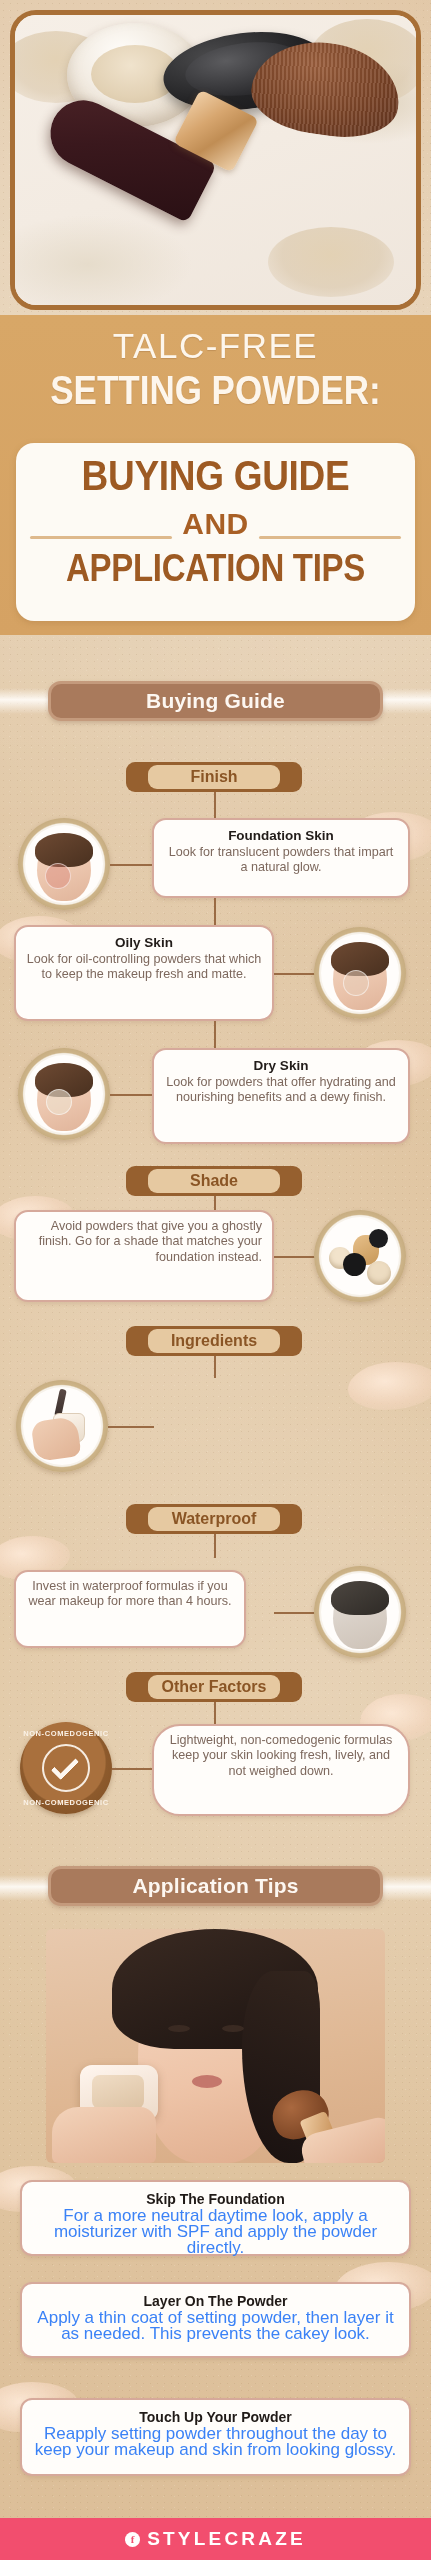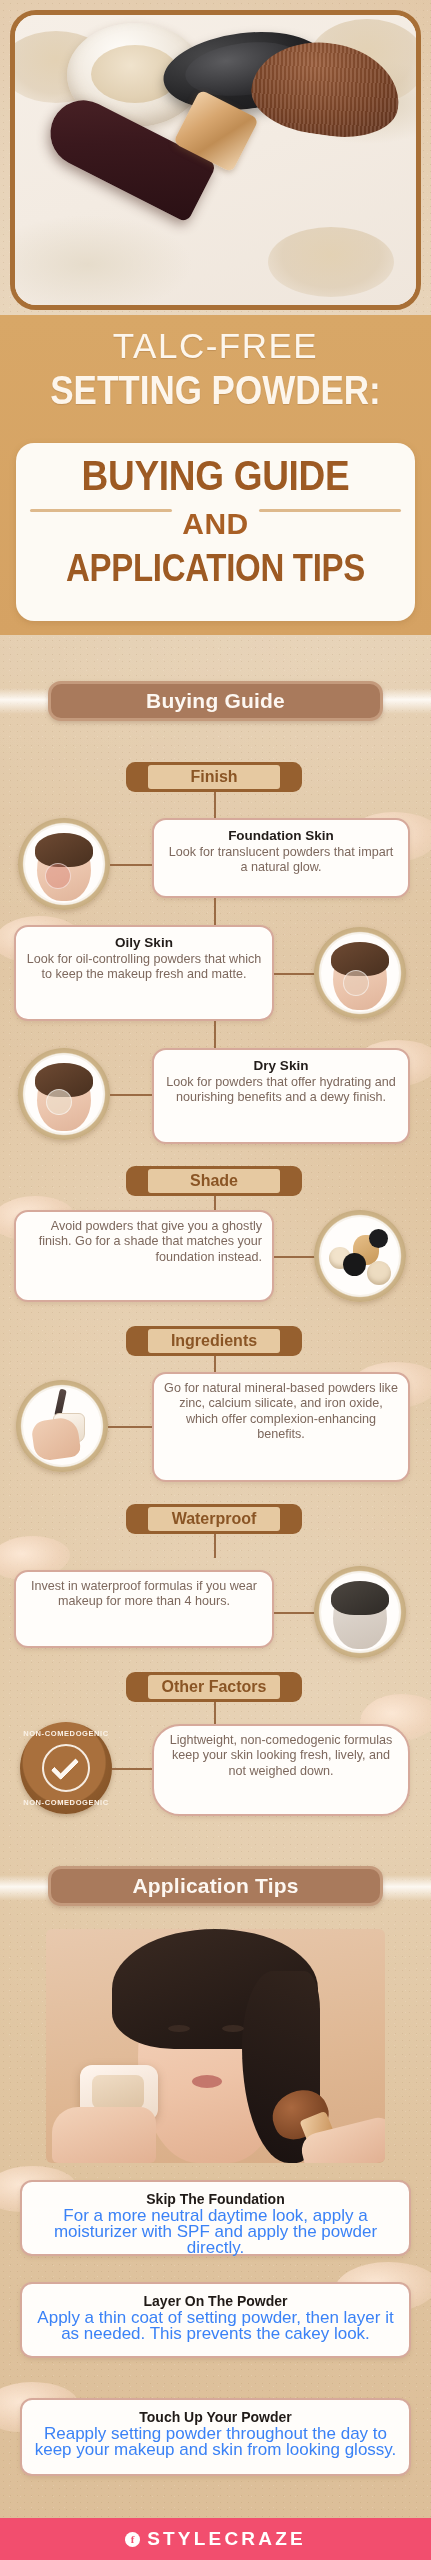--- a/index.html
+++ b/index.html
@@ -127,21 +127,21 @@
     box-shadow: 0 2px 6px rgba(150,105,55,.28);
     padding: 6px 12px 0;
     text-align: center;
   }
   .tc-big {
     color: #9d5a23; font-weight: 700; font-size: 37px; line-height: 46px;
     transform: scaleY(1.16); transform-origin: center top;
     letter-spacing: -0.3px;
   }
   .tc-and-row {
-    display: flex; align-items: flex-start; gap: 10px; margin: 14px 2px 6px;
+    display: flex; align-items: flex-end; gap: 10px; margin: 14px 2px 6px;
   }
   .tc-rule { flex: 1 1 auto; height: 3px; background: #deb98c; border-radius: 2px; }
   .tc-and {
     color: #a85f25; font-weight: 700; font-size: 30px; line-height: 30px;
     letter-spacing: 0.5px;
   }
   .tc-big2 {
     color: #9d5a23; font-weight: 700; font-size: 33px; line-height: 40px;
     transform: scaleY(1.16); transform-origin: center top;
     letter-spacing: -0.3px;
@@ -162,21 +162,21 @@
     background: linear-gradient(180deg, rgba(255,255,255,0) 0%, rgba(255,252,248,.92) 45%, rgba(255,255,255,0) 100%);
   }
 
   
   .cat {
     position: absolute; left: 126px; width: 176px; height: 30px;
     background: #96602f; border-radius: 9px;
     display: flex; align-items: center; justify-content: center;
   }
   .cat-inner {
-    width: 132px; height: 24px; background: #e6c9a1; border-radius: 3px;
+    width: 132px; height: 24px; background: #e6c9a1; border-radius: 9px;
     display: flex; align-items: center; justify-content: center;
     color: #8a5525; font-weight: 700; font-size: 16px;
   }
 
   
   .card {
     position: absolute;
     background: #fffdfa;
     border: 2px solid #d6a99b;
     border-radius: 14px;
@@ -494,30 +494,27 @@
   <div class="conn v" style="left:214px; top:1356px; height:22px"></div>
   <div class="smear" style="left:348px; top:1362px; width:92px; height:48px;"></div>
   <div class="bubble" style="left:16px; top:1380px">
     <div class="inner">
       <div class="wand"></div>
       <div class="jar-s"></div>
       <div class="hand"></div>
     </div>
   </div>
   <div class="conn h" style="left:108px; top:1426px; width:46px"></div>
-  <div class="card" style="left:152px; top:1372px; width:258px; height:110px;">
-    <div class="bdy">Go for natural mineral-based powders like zinc, calcium silicate, and iron oxide, which offer complexion-enhancing benefits.</div>
-  </div>
 
   <div class="cat" style="top:1504px">
     <div class="cat-inner">Waterproof</div>
   </div>
   <div class="conn v" style="left:214px; top:1534px; height:24px"></div>
   <div class="smear" style="left:-10px; top:1536px; width:80px; height:44px;"></div>
-  <div class="card" style="left:14px; top:1570px; width:260px; height:78px;">
+  <div class="card" style="left:14px; top:1570px; width:232px; height:78px;">
     <div class="bdy">Invest in waterproof formulas if you wear makeup for more than 4 hours.</div>
   </div>
   <div class="conn h" style="left:274px; top:1612px; width:42px"></div>
   <div class="bubble" style="left:314px; top:1566px">
     <div class="inner">
       <div class="face mono"></div>
       <div class="hair mono"></div>
     </div>
   </div>
 

